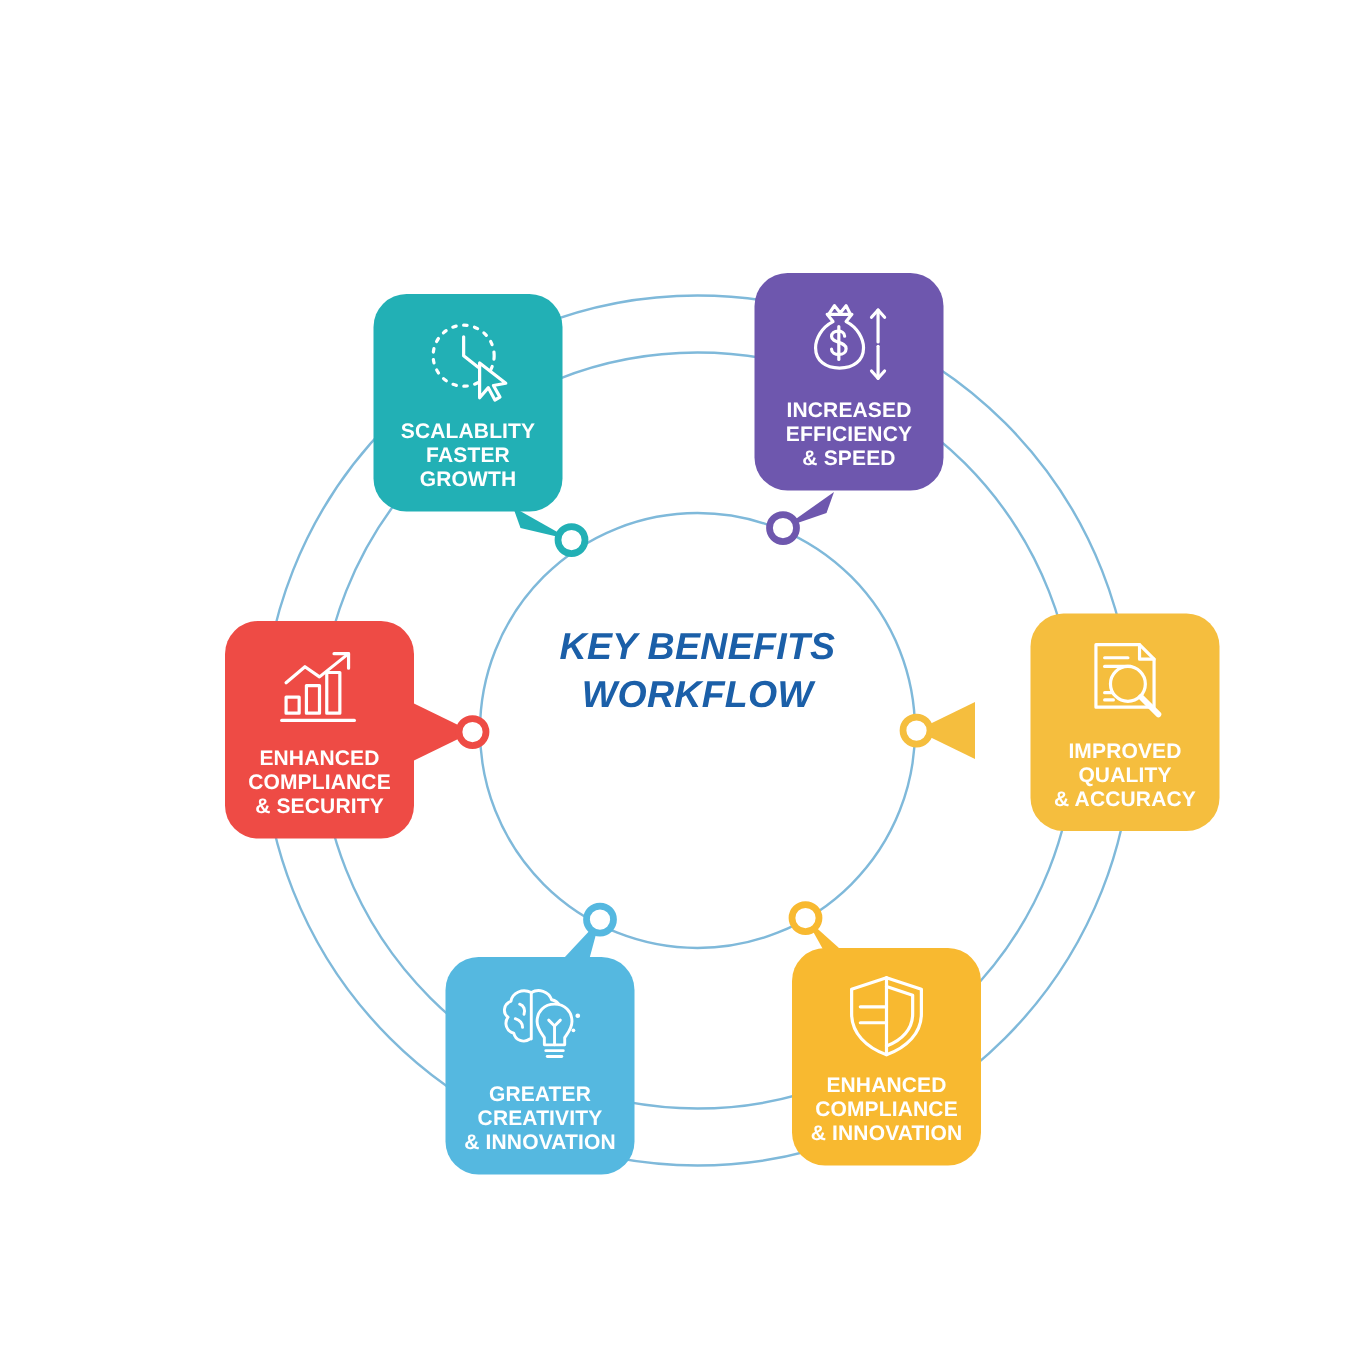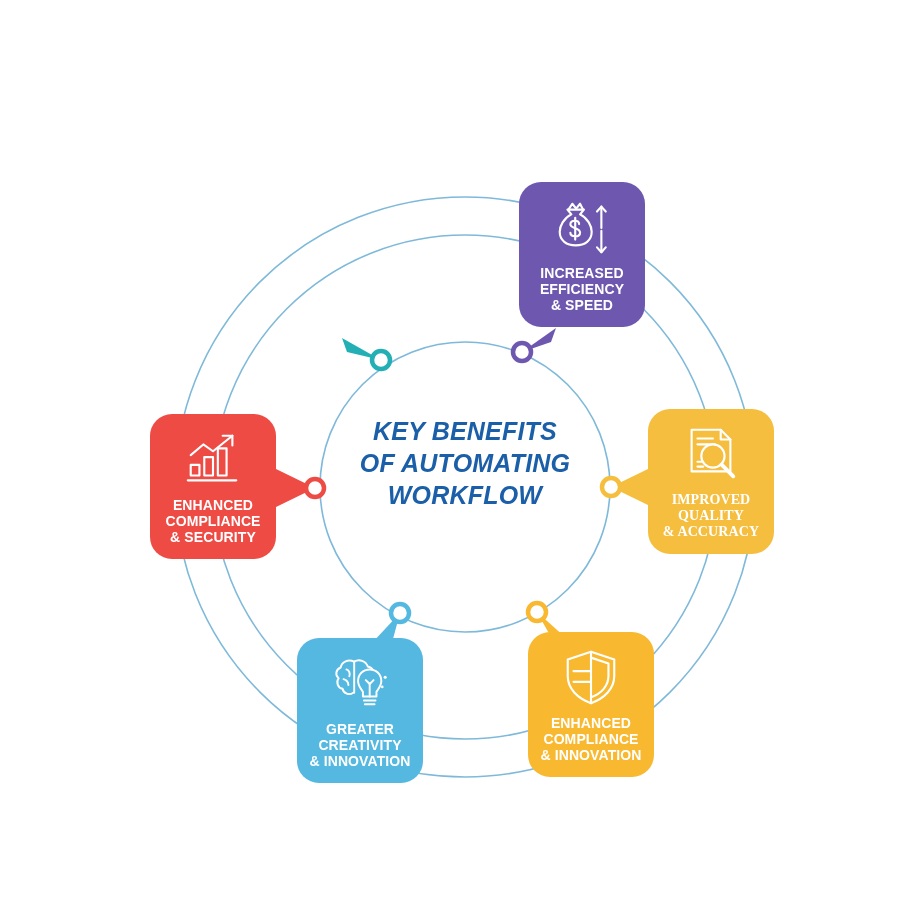--- a/index.html
+++ b/index.html
@@ -51,40 +51,39 @@
     font-size:14px;
     line-height:1.16;
     text-align:center;
     text-transform:uppercase;
     letter-spacing:.1px;
   }
   .card .label span{display:block;white-space:nowrap;}
 
   
   #card-scalability{left:249px;top:196px;}
-  #card-efficiency{left:519px;top:182px;justify-content:space-between;}
-  #card-quality{left:648px;top:409px;font-family:Liberation Serif, serif;}
+  #card-efficiency{left:503px;top:182px;justify-content:space-between;}
+  #card-quality{left:687px;top:409px;}
   #card-compliance-innovation{left:528px;top:632px;}
   #card-creativity{left:274px;top:638px;margin-left:23px;}
   #card-compliance-security{left:150px;top:414px;}
 </style>
 </head>
 <body>
 
 <div id="stage">
 
   <svg id="rings" viewBox="0 0 900 900">
     <circle cx="465" cy="487" r="290" fill="none" stroke="#7FB9DA" stroke-width="1.6"></circle>
     <circle cx="465" cy="487" r="252" fill="none" stroke="#7FB9DA" stroke-width="1.6"></circle>
     <circle cx="465" cy="487" r="145" fill="none" stroke="#7FB9DA" stroke-width="1.6"></circle>
   </svg>
 
   <div class="center-title">
     <span>Key Benefits</span>
-    <span>of Automating</span>
     <span>Workflow</span>
   </div>
 
   <svg id="rings" style="pointer-events:none" viewBox="0 0 900 900">
 
     <path d="M342,338 L381,360 L347,352 Z" fill="#22B0B5"></path>
     <circle cx="381" cy="360" r="9" fill="#ffffff" stroke="#22B0B5" stroke-width="4.5"></circle>
 
     <path d="M556,328 L522,352 L551,342 Z" fill="#6E57AE"></path>
     <circle cx="522" cy="352" r="9" fill="#ffffff" stroke="#6E57AE" stroke-width="4.5"></circle>
@@ -95,20 +94,34 @@
     <path d="M566,638 L537,612 L556,646 Z" fill="#F8B930"></path>
     <circle cx="537" cy="612" r="9" fill="#ffffff" stroke="#F8B930" stroke-width="4.5"></circle>
 
     <path d="M371,644 L400,613 L390,650 Z" fill="#55B8E0"></path>
     <circle cx="400" cy="613" r="9" fill="#ffffff" stroke="#55B8E0" stroke-width="4.5"></circle>
 
     <path d="M276,469 L315,488 L276,507 Z" fill="#EE4B45"></path>
     <circle cx="315" cy="488" r="9" fill="#ffffff" stroke="#EE4B45" stroke-width="4.5"></circle>
   </svg>
 
+  <div class="card" id="card-scalability" style="background:#22B0B5;">
+    <span class="icon">
+      <svg viewBox="0 0 64 64" fill="none" stroke="#ffffff" stroke-width="2.2" stroke-linecap="round" stroke-linejoin="round">
+        <circle cx="29" cy="28" r="21" stroke-dasharray="2.4 5.2"></circle>
+        <path d="M29 15 L29 28 L39 36"></path>
+        <path d="M40 33 L40 57 L46 50 L50.5 58.5 L54 56.5 L49.5 48.5 L58 47 Z" fill="#22B0B5"></path>
+      </svg>
+    </span>
+    <span class="label">
+      <span>Scalablity</span>
+      <span>Faster</span>
+      <span>Growth</span>
+    </span>
+  </div>
 
   <div class="card" id="card-efficiency" style="background:#6E57AE;">
     <span class="icon">
       <svg viewBox="0 0 64 64" fill="none" stroke="#ffffff" stroke-width="2.2" stroke-linecap="round" stroke-linejoin="round">
         <path d="M18 14 L22 8 L26 13 L30 8 L33 14"></path>
         <path d="M17 14 L34 14 L30 19 C38 23 42 31 42 37 C42 46 35 51 25.5 51 C16 51 9 46 9 37 C9 31 13 23 21 19 Z"></path>
         <path d="M29 29 C29 26.5 26.5 25.5 24.5 25.5 C22 25.5 20 27 20 29.2 C20 33.8 30 32.6 30 37.6 C30 40 28 41.6 25 41.6 C22.4 41.6 20 40.4 20 38"></path>
         <path d="M25 22.5 L25 45"></path>
         <path d="M52 11 L52 33"></path>
           <path d="M47.5 16 L52 11 L56.5 16"></path>

